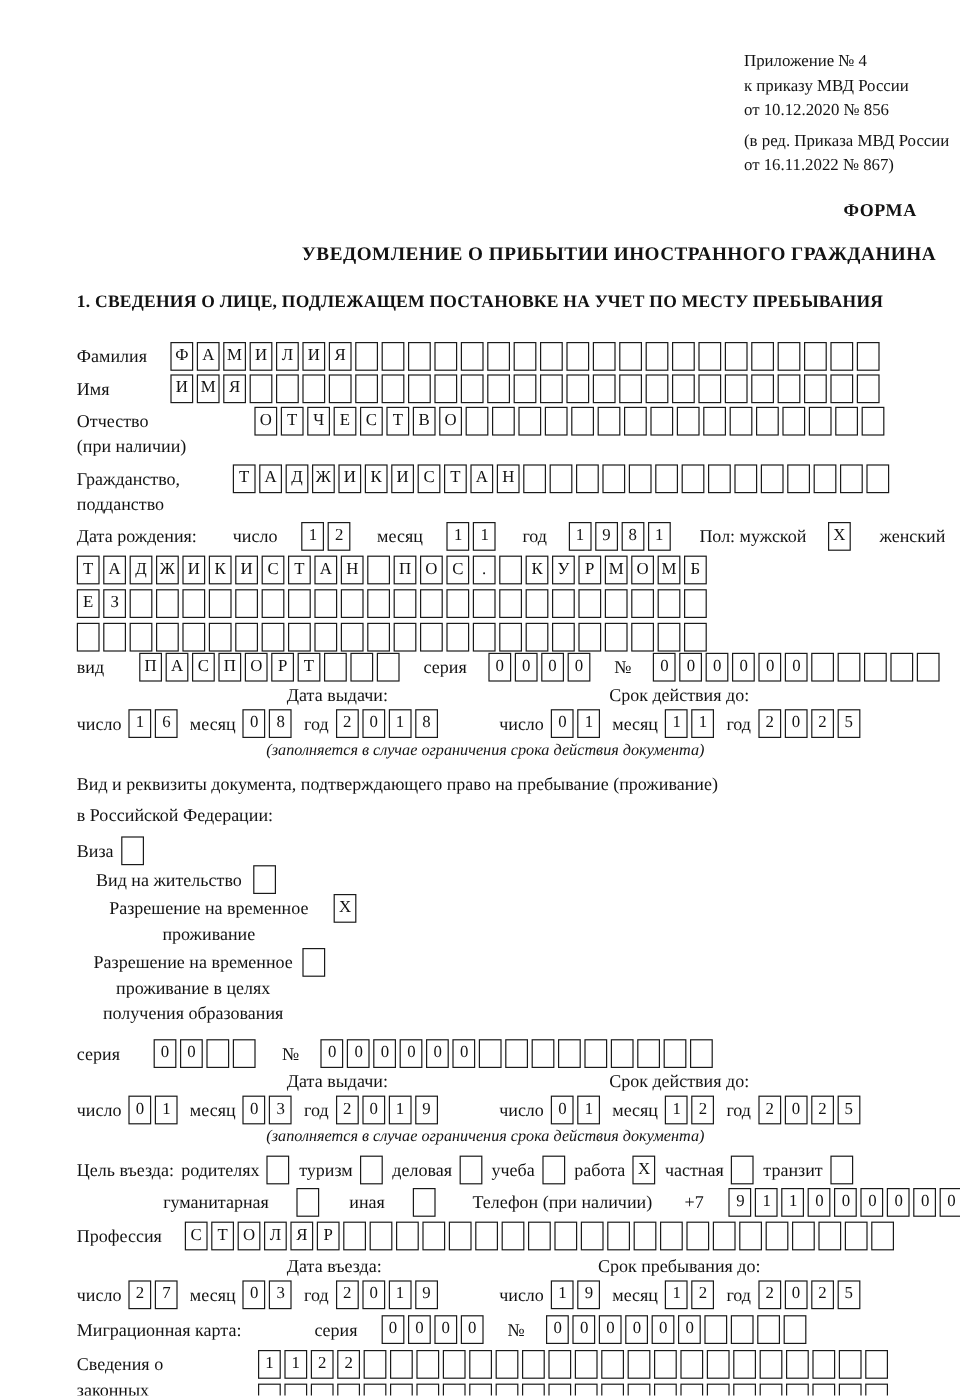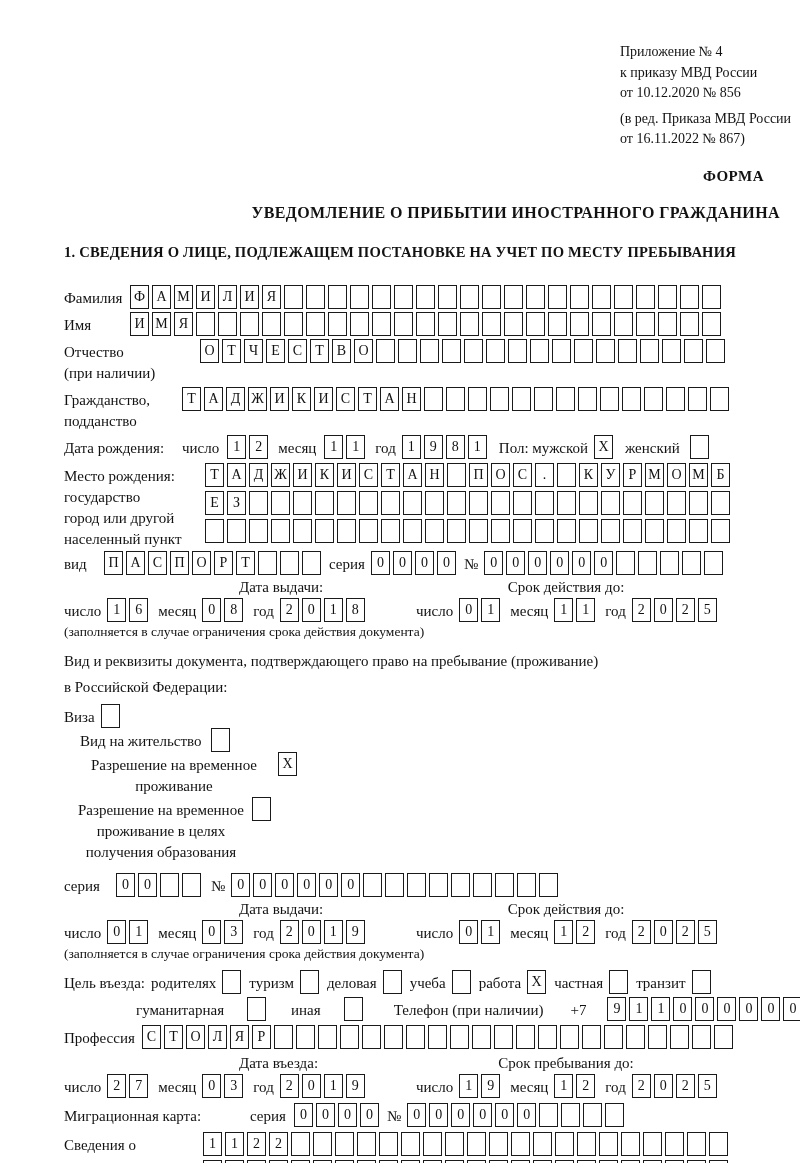--- a/index.html
+++ b/index.html
@@ -14,21 +14,21 @@
   }
   
   .hdr{margin-left:556px;font-size:14px;line-height:20.5px;white-space:nowrap;}
   .hdr .amend{margin-top:5px;}
   .forma{font-weight:bold;font-size:15px;text-align:right;margin:18px 16px 16px 0;letter-spacing:.5px;}
   
   .title{text-align:right;font-weight:bold;font-size:16px;line-height:23px;letter-spacing:.4px;margin-bottom:20px;}
   .uline{display:inline-block;width:58px;border-bottom:2px solid #121212;margin-left:10px;}
   .sect{font-weight:bold;font-size:14.6px;letter-spacing:.2px;margin-bottom:24px;}
   
-  .row{display:flex;align-items:flex-start;margin-bottom:3px;}
+  .row{display:flex;align-items:flex-start;margin-bottom:3px;gap:12px;}
   .lbl{font-size:15px;line-height:20px;padding-top:3px;flex-shrink:0;}
   .lbl div{line-height:21px;}
   
   .cells{display:flex;gap:3px;flex-shrink:0;}
   .cell{
     box-sizing:content-box;
     width:17px;height:22px;border:1.5px solid #1a1a1a;
     display:flex;align-items:center;justify-content:center;
     font-size:14px;line-height:22px;
   }
@@ -44,21 +44,21 @@
   
   .date-pair{display:flex;margin-bottom:2px;}
   .dgroup{flex-shrink:0;}
   .dp-left{width:352px;}
   .dp-right{width:300px;}
   .dhead{font-size:15px;margin-bottom:2px;white-space:nowrap;}
   .dp-left .dhead{margin-left:175px;}
   .dp-right .dhead{text-align:center;}
   .dvals{display:flex;align-items:flex-start;}
   .dvals .lbl{padding-top:3px;}
-  .note{font-size:13.5px;text-align:left;margin:1px 35px 8px 0;}
+  .note{font-size:13.5px;text-align:center;margin:1px 35px 8px 0;font-style:italic;}
   .intro{font-size:15px;line-height:26px;}
   
   .opts{display:flex;align-items:flex-start;margin:4px 0 10px 0;flex-direction:column;}
   .opt{display:flex;align-items:flex-start;flex-shrink:0;}
   .opt-lbl{font-size:15px;line-height:21px;padding-top:3px;}
   .opt-lbl.c{text-align:center;}
   .w-o3{width:196px;}
   .w-o4{width:170px;}
   
   .purpose-row{display:flex;align-items:flex-start;margin-bottom:3px;}
@@ -242,26 +242,20 @@
     <div class="cells gap6">
         <span class="cell">X</span>
       </div>
     <div class="lbl gap12">женский</div>
     <div class="cells gap10">
         <span class="cell"></span>
       </div>
   </div>
 
   <div class="row" style="margin-top:4px;margin-bottom:1px;">
-    <div class="lbl w-bpl">
-      <div>Место рождения:</div>
-      <div>государство</div>
-      <div>город или другой</div>
-      <div>населенный пункт</div>
-    </div>
     <div class="stack">
       <div class="cells">
           <span class="cell">Т</span>
           <span class="cell">А</span>
           <span class="cell">Д</span>
           <span class="cell">Ж</span>
           <span class="cell">И</span>
           <span class="cell">К</span>
           <span class="cell">И</span>
           <span class="cell">С</span>

